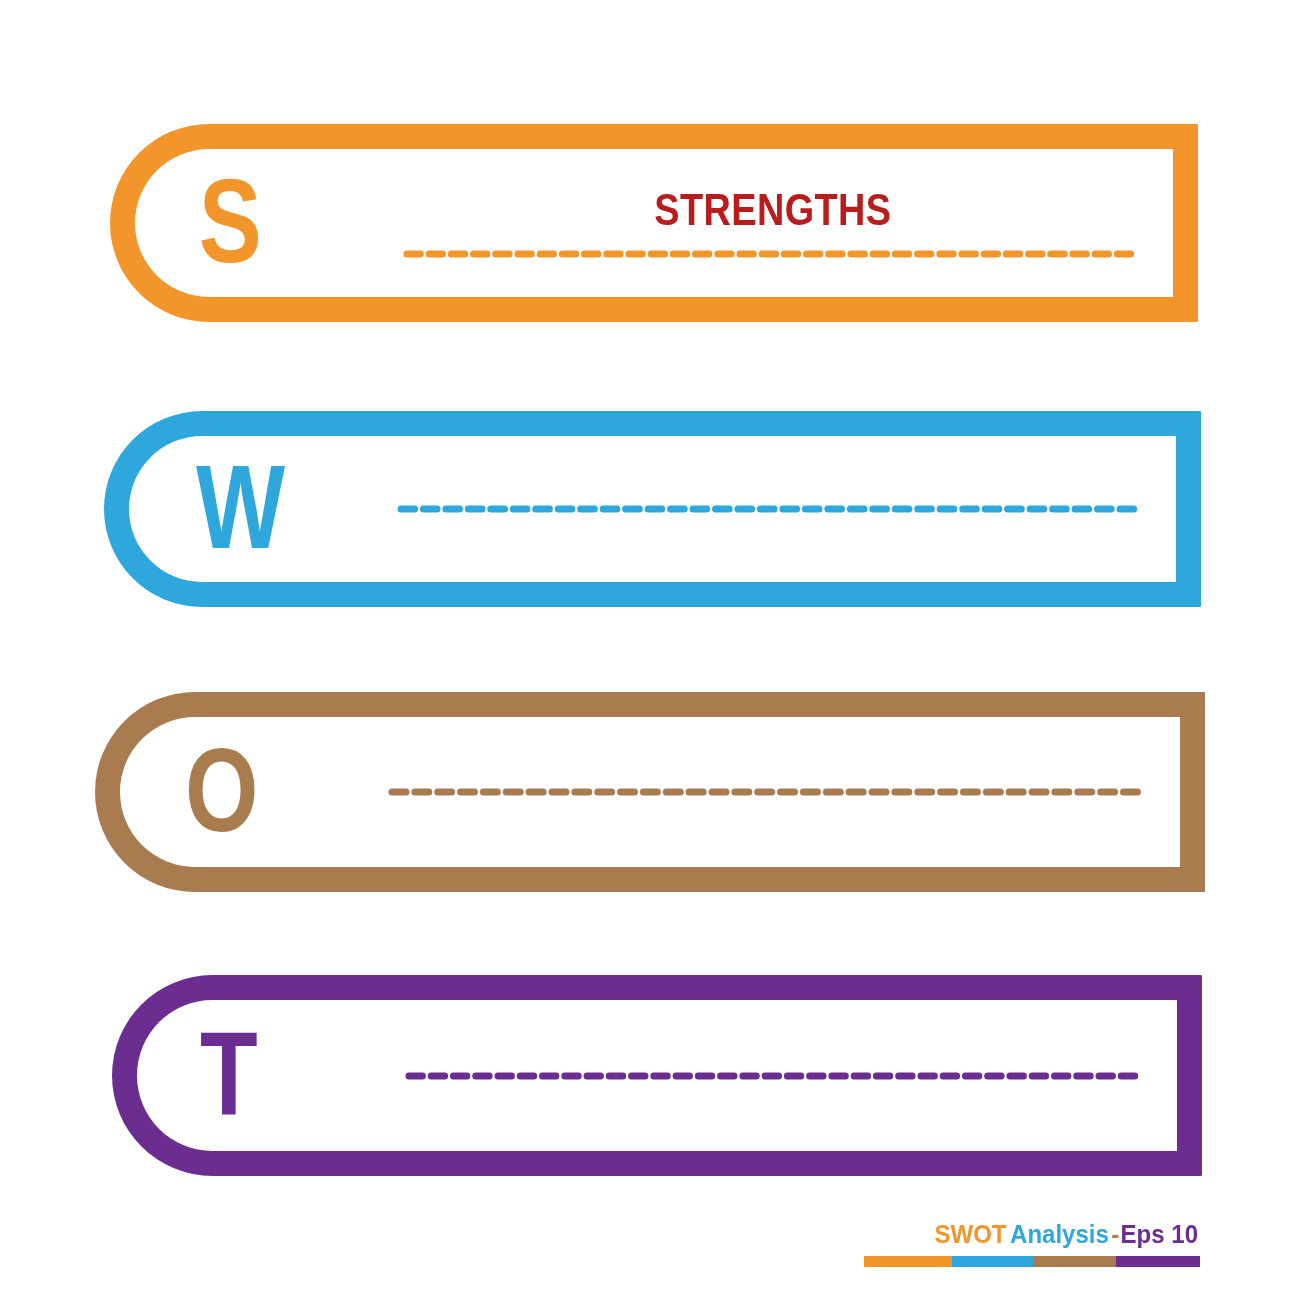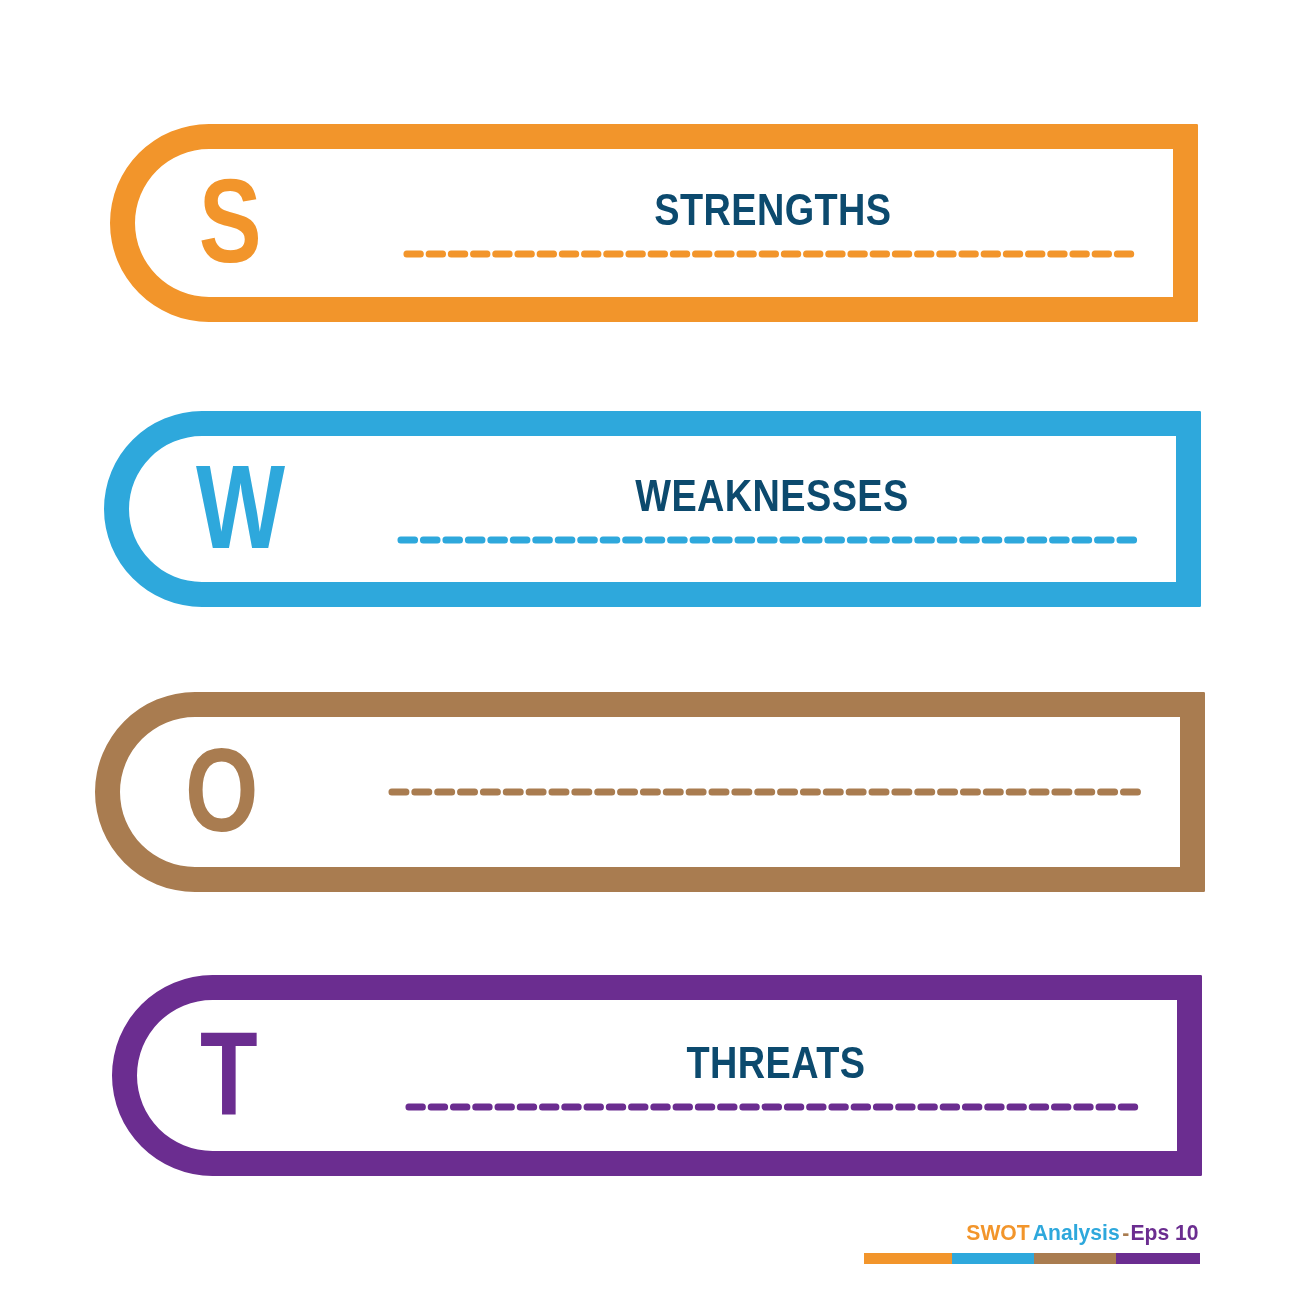--- a/index.html
+++ b/index.html
@@ -67,21 +67,21 @@
     transform: translateY(-50%);
     text-align: center;
   }
 
   .swot-label {
     font-family: "Liberation Sans", sans-serif;
     font-weight: bold;
     font-size: 44px;
     line-height: 1;
     letter-spacing: 0.5px;
-    color: #0c4a6e;
+    color: #b91c1c;
     display: block;
     margin-bottom: 18px;
   }
   .swot-label span {
     display: inline-block;
     transform: scaleX(0.86);
   }
 
   .dash-line {
     display: block;
@@ -92,21 +92,21 @@
   
   #footer {
     position: absolute;
     left: 864px;
     top: 1222px;
     width: 336px;
   }
   #footer-text {
     font-family: "Liberation Sans", sans-serif;
     font-weight: bold;
-    font-size: 22px;
+    font-size: 25px;
     line-height: 1;
     white-space: nowrap;
     text-align: right;
   }
   #footer-text .fw {
     display: inline-block;
     transform: scaleX(0.96);
   }
   #footer-bar {
     margin-top: 9px;
@@ -134,21 +134,20 @@
           <line x1="4" y1="4" x2="796" y2="4" stroke-width="7" stroke-linecap="round" stroke-dasharray="15 9" stroke="#F2952B"></line>
         </svg>
       </div>
     </div>
   </div>
 
   <div class="swot-row" id="row-weaknesses" style="left: 104px; top: 411px; width: 1097px; height: 196px; border-width: 25px; border-color: rgb(46, 168, 220);">
     <div class="row-inner">
       <div class="big-letter" id="letter-weaknesses" style="color: rgb(46, 168, 220);"><span>W</span></div>
       <div class="label-block">
-        <div class="swot-label"><span>WEAKNESSES</span></div>
         <svg class="dash-line" id="dash-weaknesses" viewBox="0 0 800 8" preserveAspectRatio="none">
           <line x1="4" y1="4" x2="796" y2="4" stroke-width="7" stroke-linecap="round" stroke-dasharray="15 9" stroke="#2EA8DC"></line>
         </svg>
       </div>
     </div>
   </div>
 
   <div class="swot-row" id="row-opportunities" style="left: 95px; top: 692px; width: 1110px; height: 200px; border-width: 25px; border-color: rgb(169, 124, 80);">
     <div class="row-inner">
       <div class="big-letter" id="letter-opportunities" style="color: rgb(169, 124, 80);"><span>O</span></div>
@@ -157,21 +156,20 @@
           <line x1="4" y1="4" x2="796" y2="4" stroke-width="7" stroke-linecap="round" stroke-dasharray="15 9" stroke="#A97C50"></line>
         </svg>
       </div>
     </div>
   </div>
 
   <div class="swot-row" id="row-threats" style="left: 112px; top: 975px; width: 1090px; height: 201px; border-width: 25px; border-color: rgb(107, 45, 144);">
     <div class="row-inner">
       <div class="big-letter" id="letter-threats" style="color: rgb(107, 45, 144);"><span>T</span></div>
       <div class="label-block">
-        <div class="swot-label"><span>THREATS</span></div>
         <svg class="dash-line" id="dash-threats" viewBox="0 0 800 8" preserveAspectRatio="none">
           <line x1="4" y1="4" x2="796" y2="4" stroke-width="7" stroke-linecap="round" stroke-dasharray="15 9" stroke="#6B2D90"></line>
         </svg>
       </div>
     </div>
   </div>
 
   <div id="footer">
     <div id="footer-text">
       <span class="fw" id="fp0" style="color: rgb(242, 149, 43);">SWOT</span><span class="fw" id="fp1" style="color: rgb(46, 168, 220);"> Analysis</span><span class="fw" id="fp2" style="color: rgb(169, 124, 80);"> - </span><span class="fw" id="fp3" style="color: rgb(107, 45, 144);"> Eps 10</span>

